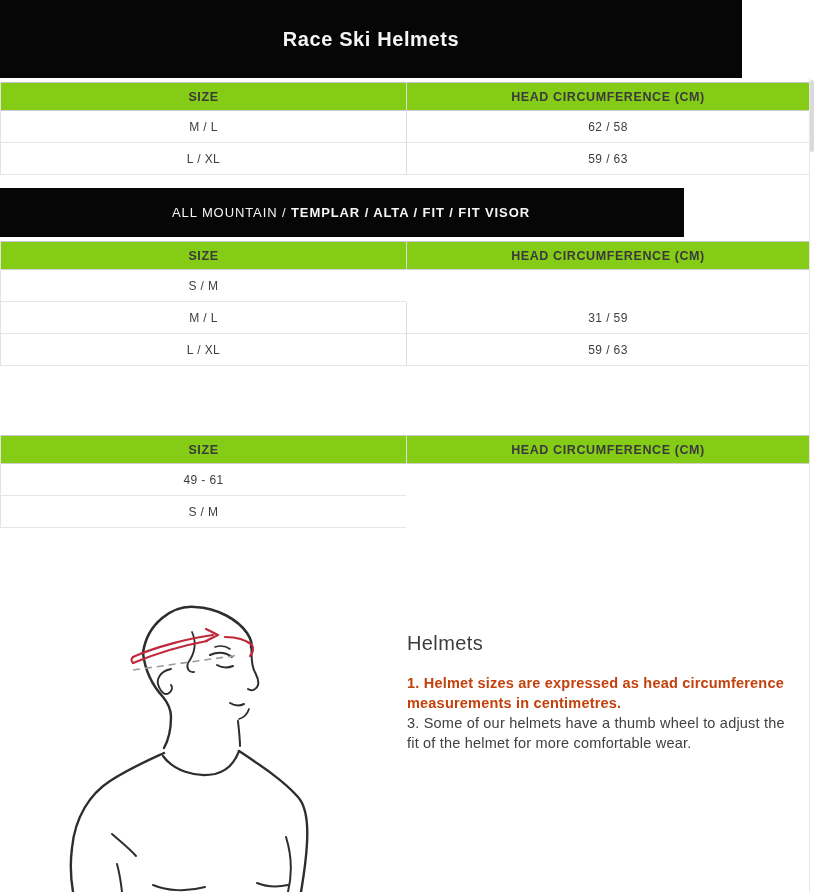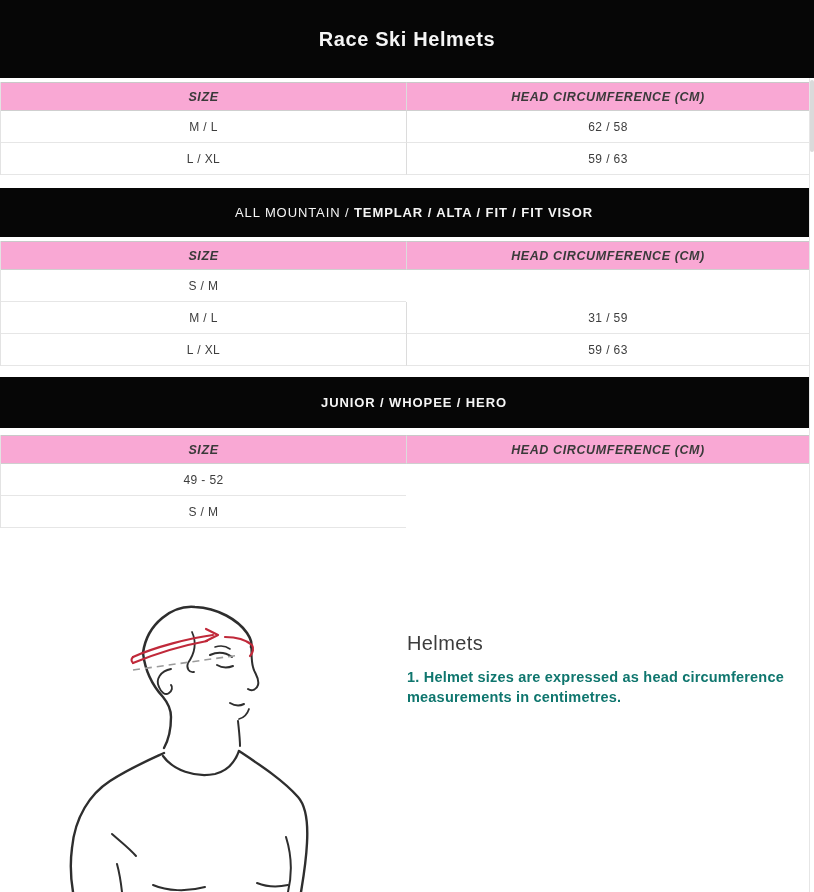--- a/index.html
+++ b/index.html
@@ -8,41 +8,41 @@
   .page {
     position:relative; width:814px; height:892px; margin:0 auto;
     background:#ffffff; overflow:hidden;
   }
 
   
   .bar {
     position:absolute; left:0; background:#060606; color:#f5f5f5;
     display:flex; align-items:center; justify-content:center;
   }
-  .bar-main { top:0; width:814px; height:78px;text-align:right; }
+  .bar-main { top:0; width:742px; height:78px;text-align:right; }
   .bar-main .bar-title { font-size:20px; font-weight:bold; letter-spacing:0.6px; }
-  .bar-sub { width:810px; font-size:13px; letter-spacing:0.9px;padding-left:18px; }
+  .bar-sub { width:684px; font-size:13px; letter-spacing:0.9px;padding-left:18px; }
   .bar-2 { top:188px; height:49px; }
   .bar-3 { top:377px; height:51px; font-weight:bold; }
   .t-reg { font-weight:normal; }
   .t-bold { font-weight:bold; }
 
   
   .size-table {
     position:absolute; left:0; width:810px;
     border-left:1px solid #e3e3e3; border-right:1px solid #e3e3e3;
   }
   .tbl-1 { top:82px; }
   .tbl-2 { top:241px; }
   .tbl-3 { top:435px; }
   .thead, .trow { display:grid; grid-template-columns:405px 1fr; }
   .th {
-    height:29px; background:#f9a8d4; display:flex; align-items:center; justify-content:center;
+    height:29px; background:#84cc16; display:flex; align-items:center; justify-content:center;
     font-size:12.5px; font-weight:bold; color:#3a3a3a; letter-spacing:0.6px;
-    border-top:1px solid #c9c9c9; border-bottom:1px solid #cfcfcf;font-style:italic;
+    border-top:1px solid #c9c9c9; border-bottom:1px solid #cfcfcf;
   }
   .td {
     height:32px; display:flex; align-items:center; justify-content:center;
     font-size:12px; color:#3d3d3d; letter-spacing:0.4px;
     border-bottom:1px solid #e6e6e6; background:#ffffff;
   }
   .th + .th, .td + .td { border-left:1px solid #dcdcdc; }
 
   
   .right-strip {
@@ -52,21 +52,21 @@
   .scroll-thumb {
     position:absolute; top:2px; left:0; width:4px; height:72px;
     background:#dadada; border-radius:2px;
   }
 
   
   .figure-wrap { position:absolute; left:55px; top:575px; width:330px; height:317px; }
   .info-col { position:absolute; left:407px; top:632px; width:380px; color:#404040; }
   .info-heading { font-size:20px; color:#3c3c3c; letter-spacing:0.4px; font-weight:normal; }
   .note { font-size:14.5px; line-height:20px; letter-spacing:0.2px; }
-  .note-bold { font-weight:bold; color:#0f766e; margin-top:12px; }
+  .note-bold { font-weight:bold; color:#c2410c; margin-top:18px; }
   .note-reg { margin-top:17px; }
   .note-reg2 { margin-top:0; }
 </style>
 </head>
 <body>
 
 <div class="page">
 
   <div class="bar bar-main">
     <span class="bar-title">Race Ski Helmets</span>
@@ -104,31 +104,28 @@
     <div class="trow">
       <div class="td">M / L</div>
       <div class="td">31 / 59</div>
     </div>
     <div class="trow">
       <div class="td">L / XL</div>
       <div class="td">59 / 63</div>
     </div>
   </div>
 
-  <div class="bar bar-sub bar-3">
-    <span class="t-bold">JUNIOR / WHOPEE / HERO</span>
-  </div>
 
   <div class="size-table tbl-3">
     <div class="thead">
       <div class="th">SIZE</div>
       <div class="th">HEAD CIRCUMFERENCE (CM)</div>
     </div>
     <div class="trow">
-      <div class="td">49 - 52</div>
+      <div class="td">49 - 61</div>
     </div>
     <div class="trow">
       <div class="td">S / M</div>
     </div>
   </div>
 
   <div class="figure-wrap">
     <svg width="330" height="317" viewBox="0 0 330 317" fill="none" xmlns="http://www.w3.org/2000/svg">
 
       <path d="M 88,78 C 92,48 118,30 140,32 C 163,33 183,45 192,58 C 196,64 197,69 196,72" stroke="#2e2e2e" stroke-width="2.6" stroke-linecap="round"></path>
@@ -172,19 +169,20 @@
         <path d="M 78,82 C 76,84 76,86 78,88" stroke="#c0293a" stroke-width="2" stroke-linecap="round"></path>
         <path d="M 170,62 C 180,62 190,64 197,70 C 199,73 198,78 195,81" stroke="#c0293a" stroke-width="2.2" stroke-linecap="round"></path>
         <path d="M 151,54 L 163,60 L 151,66" stroke="#c0293a" stroke-width="2.2" stroke-linecap="round" stroke-linejoin="round"></path>
       </g>
     </svg>
   </div>
 
   <div class="info-col">
     <div class="info-heading">Helmets</div>
     <p class="note note-bold">1. Helmet sizes are expressed as head circumference measurements in centimetres.</p>
+    <p class="note note-reg2">3. Some of our helmets have a thumb wheel to adjust the fit of the helmet for more comfortable wear.</p>
   </div>
 
   <div class="right-strip">
     <div class="scroll-thumb"></div>
   </div>
 
 </div>
 
 </body></html>

